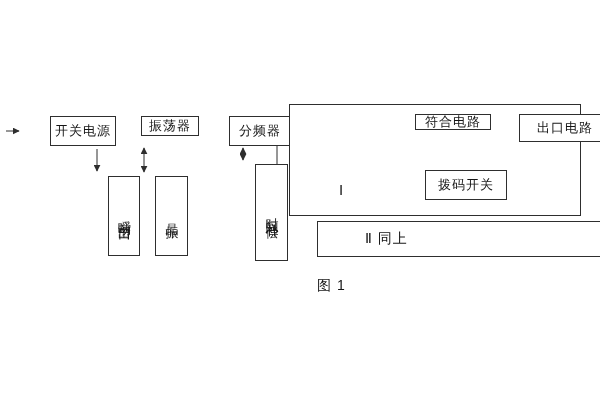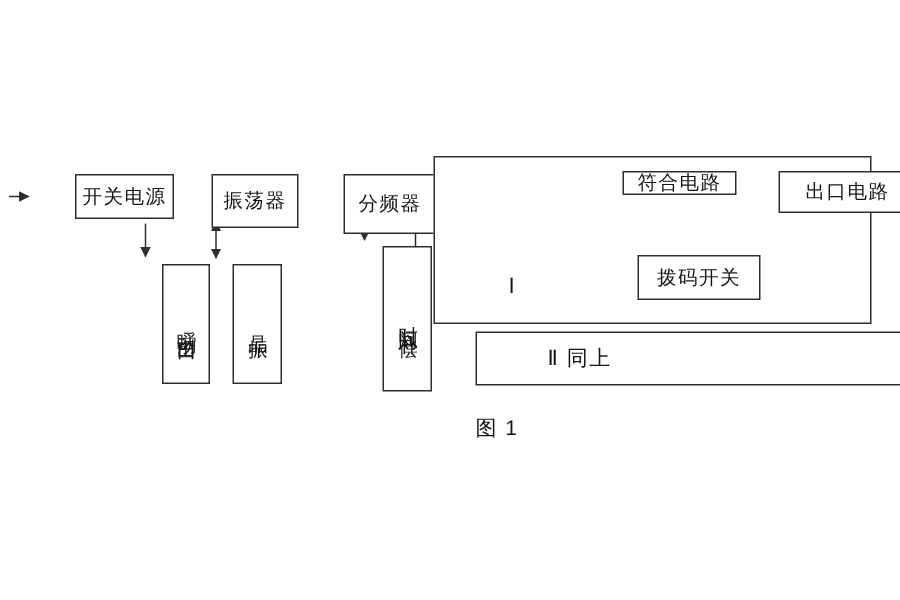--- a/index.html
+++ b/index.html
@@ -44,23 +44,23 @@
       <line x1="144" y1="148" x2="144" y2="172" marker-start="url(#ah)" marker-end="url(#ah)"></line>
       <line x1="243" y1="148" x2="243" y2="160" marker-start="url(#ah)" marker-end="url(#ah)"></line>
       <line x1="363" y1="128" x2="385" y2="128" marker-end="url(#ah)"></line>
       <line x1="463" y1="128" x2="489" y2="128" marker-end="url(#ah)"></line>
       <line x1="437" y1="168" x2="437" y2="145" marker-end="url(#ah)"></line>
     </g>
   </svg>
 
   <div class="box" style="left:22px;top:116px;width:66px;height:30px;">开关电源</div>
 
-  <div class="box" style="left:113px;top:116px;width:58px;height:36px;">振荡器</div>
+  <div class="box" style="left:113px;top:116px;width:58px;height:20px;">振荡器</div>
 
-  <div class="box" style="left:201px;top:116px;width:62px;height:40px;">分频器</div>
+  <div class="box" style="left:201px;top:116px;width:62px;height:30px;">分频器</div>
 
   <div class="frame" style="left:289px;top:104px;width:292px;height:112px;"></div>
 
 
   <div class="box" style="left:387px;top:114px;width:76px;height:16px;">符合电路</div>
 
   <div class="box" style="left:491px;top:114px;width:92px;height:28px;">出口电路</div>
 
   <div class="box" style="left:397px;top:170px;width:82px;height:30px;">拨码开关</div>
 

